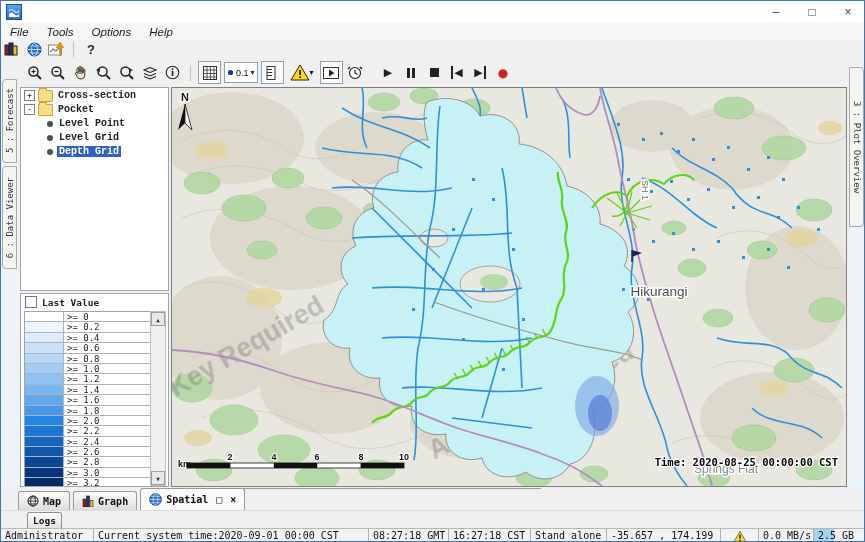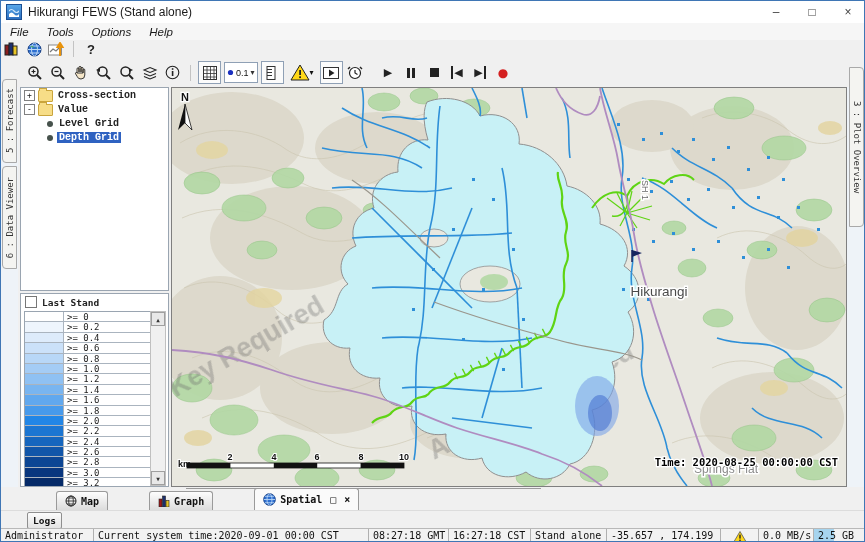--- a/index.html
+++ b/index.html
@@ -91,21 +91,21 @@
            display:flex;align-items:center;justify-content:center;font-size:6px;color:#333;}
   
   .map{position:absolute;left:170px;top:0;width:676px;height:400px;background:#e9e8e0;
        border:1px solid #7f7f7f;box-sizing:border-box;overflow:hidden;}
   .map svg{display:block;}
   
   .bottomtabs{position:absolute;left:0;top:486px;width:865px;height:23px;background:#f0f0f0;
               display:flex;align-items:flex-end;padding-left:17px;box-sizing:border-box;}
   .btab{display:flex;align-items:center;gap:4px;height:18px;padding:0 8px;margin-right:3px;
         background:linear-gradient(180deg,#fdfdfd,#dcdcdc);border:1px solid #9a9a9a;border-bottom:none;
-        border-radius:3px 3px 0 0;font-family:"DejaVu Sans Mono",monospace;font-size:10px;font-weight:bold;margin-left:38px;}
+        border-radius:3px 3px 0 0;font-family:"DejaVu Sans Mono",monospace;font-size:10px;font-weight:bold;}
   .btab.active{height:21px;background:#fafafa;}
   .btab .tabctl{font-size:10px;margin-left:4px;font-weight:bold;}
   .tab-topline{position:absolute;left:185px;top:1px;width:355px;height:1px;background:#9a9a9a;}
   
   .logsrow{position:absolute;left:0;top:509px;width:865px;height:18px;background:#f0f0f0;
            border-top:1px solid #dcdcdc;}
   .logs-btn{position:absolute;left:26px;top:1px;height:15px;padding:0 5px;
             background:linear-gradient(180deg,#fcfcfc,#e3e3e3);border:1px solid #8f8f8f;border-radius:2px;
             font-family:"DejaVu Sans Mono",monospace;font-size:9.5px;font-weight:bold;display:flex;align-items:center;}
   
@@ -121,21 +121,20 @@
 
 <div class="app">
 
   <div class="titlebar">
     <div class="app-icon">
       <svg width="10" height="10" viewBox="0 0 10 10">
           <path d="M0,7 Q2.5,4 5,7 T10,7 L10,10 L0,10 Z" fill="#fff"></path>
           <path d="M0,4 Q2.5,1 5,4 T10,4" stroke="#cfe6fa" stroke-width="1.2" fill="none"></path>
         </svg>
     </div>
-    <span class="title-text">Hikurangi FEWS  (Stand alone)</span>
     <div class="win-controls">
       <div class="win-btn">–</div>
       <div class="win-btn">□</div>
       <div class="win-btn">×</div>
     </div>
   </div>
 
   <div class="menubar">
     <span class="menu-item">File</span>
     <span class="menu-item">Tools</span>
@@ -314,36 +313,40 @@
     <div class="left-panel">
       <div class="tree-box">
         <div class="tree-row">
           <span class="tw">+</span>
           <span class="folder"></span>
           <span class="tree-label">Cross-section</span>
         </div>
         <div class="tree-row">
           <span class="tw">-</span>
           <span class="folder"></span>
-          <span class="tree-label">Value</span>
+          <span class="tree-label">Pocket</span>
+        </div>
+        <div class="tree-row">
+          <span class="bullet"></span>
+          <span class="tree-label">Level Point</span>
         </div>
         <div class="tree-row">
           <span class="bullet"></span>
           <span class="tree-label">Level Grid</span>
         </div>
         <div class="tree-row">
           <span class="bullet"></span>
           <span class="tree-label sel">Depth Grid</span>
         </div>
       </div>
 
       <div class="legend-box">
         <div class="lv-row">
           <span class="cb"></span>
-          <span class="lv-label">Last Stand</span>
+          <span class="lv-label">Last Value</span>
         </div>
         <div class="legend-table">
           <div class="leg-row">
               <span class="leg-swatch" style="background-color: rgb(255, 255, 255);"></span>
               <span class="leg-label">&gt;= 0</span>
             </div>
           <div class="leg-row">
               <span class="leg-swatch" style="background-color: rgb(238, 245, 253);"></span>
               <span class="leg-label">&gt;= 0.2</span>
             </div>

